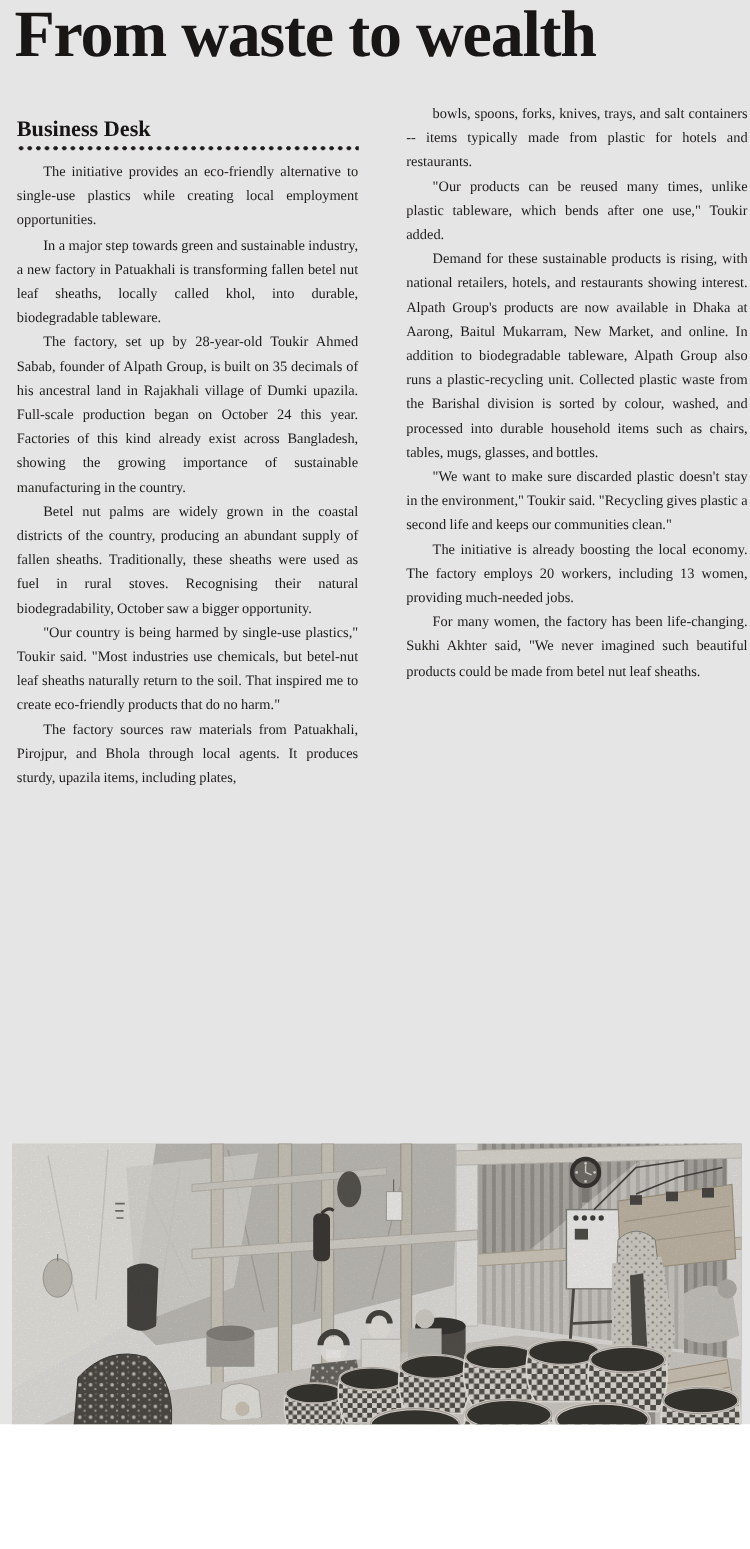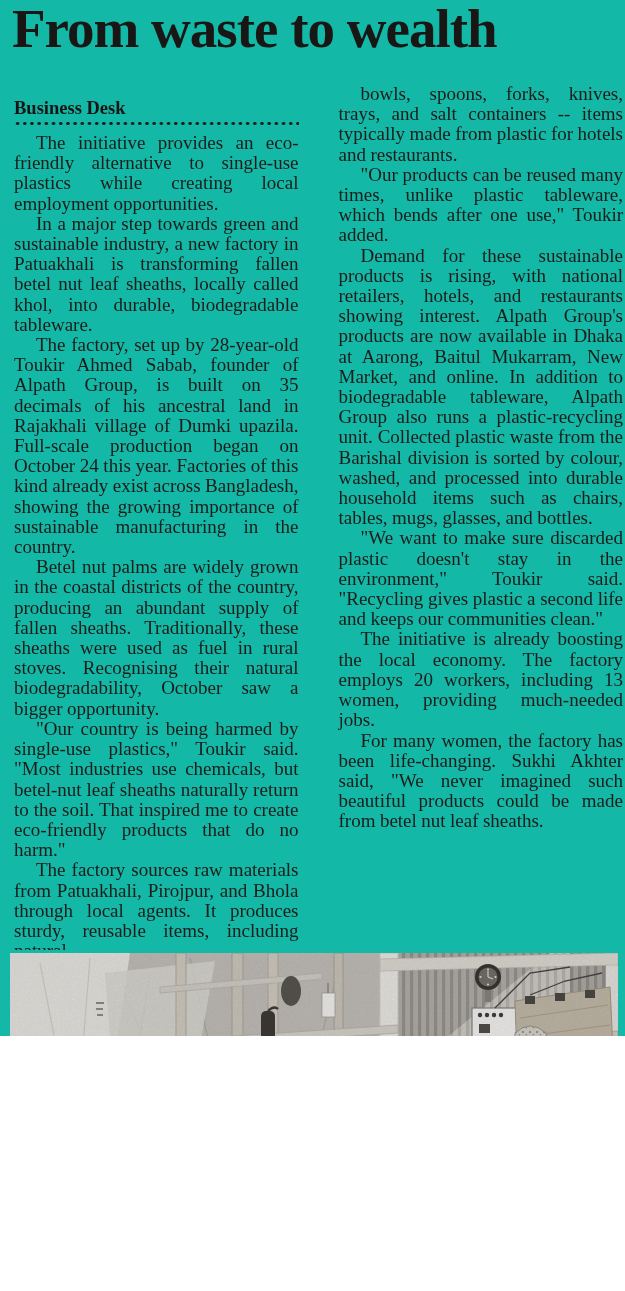--- a/index.html
+++ b/index.html
@@ -1,27 +1,27 @@
 <!DOCTYPE html>
 <html lang="en"><head>
 <meta charset="utf-8">
 <style>
   html,body{margin:0;padding:0;background:#ffffff;}
-  .page{position:relative;width:625px;height:1036px;background:#14b8a6;overflow:hidden;
+  .page{position:relative;width:625px;height:1187px;background:#e5e5e5;overflow:hidden;
         font-family:"Liberation Serif",serif;color:#1d1c1a;}
   .headline{position:absolute;left:12px;top:0px;margin:0;font-weight:700;
             font-size:55px;line-height:58px;letter-spacing:-1px;white-space:nowrap;color:#181716;}
   .columns{position:absolute;left:14px;top:84px;width:609px;height:866px;
            display:flex;gap:40px;overflow:hidden;}
   .col{width:291px;}
   .kicker{font-weight:700;font-size:18.5px;line-height:22px;margin-top:13px;color:#171615;}
   .dotted-rule{height:5px;margin:2px 0 7px 0;
       background-image:radial-gradient(circle 1.7px,#1f1e1c 97%,transparent 100%);
       background-size:7.2px 5px;background-repeat:repeat-x;background-position:0 50%;}
-  .para{margin:0;font-size:19px;line-height:20.2px;text-align:justify;
+  .para{margin:0;font-size:12px;line-height:20.2px;text-align:justify;
         text-indent:22px;word-spacing:-0.3px;hyphens:auto;-webkit-hyphens:auto;}
   .photo{position:absolute;left:10px;top:953px;width:608px;height:338px;margin:0;}
   .photo svg{display:block;}
 </style>
 </head>
 <body>
 
 <div class="page">
 
   <h1 class="headline">From waste to wealth</h1>
@@ -30,21 +30,21 @@
     <div class="col">
       <div class="kicker">Business Desk</div>
       <div class="dotted-rule"></div>
       <div>
 
       <p class="para">The initiative provides an eco-friendly alternative to single-use plastics while creating local employment opportunities.</p>
           <p class="para">In a major step towards green and sustainable industry, a new factory in Patuakhali is transforming fallen betel nut leaf sheaths, locally called khol, into durable, biodegradable tableware.</p>
           <p class="para">The factory, set up by 28-year-old Toukir Ahmed Sabab, founder of Alpath Group, is built on 35 decimals of his ancestral land in Rajakhali village of Dumki upazila. Full-scale production began on October 24 this year. Factories of this kind already exist across Bangladesh, showing the growing importance of sustainable manufacturing in the country.</p>
           <p class="para">Betel nut palms are widely grown in the coastal districts of the country, producing an abundant supply of fallen sheaths. Traditionally, these sheaths were used as fuel in rural stoves. Recognising their natural biodegradability, October saw a bigger opportunity.</p>
           <p class="para">"Our country is being harmed by single-use plastics," Toukir said. "Most industries use chemicals, but betel-nut leaf sheaths naturally return to the soil. That inspired me to create eco-friendly products that do no harm."</p>
-          <p class="para">The factory sources raw materials from Patuakhali, Pirojpur, and Bhola through local agents. It produces sturdy, reusable items, including natural,</p>
+          <p class="para">The factory sources raw materials from Patuakhali, Pirojpur, and Bhola through local agents. It produces sturdy, upazila items, including plates,</p>
         </div>
     </div>
     <div class="col">
       <div>
 
       <p class="para">bowls, spoons, forks, knives, trays, and salt containers -- items typically made from plastic for hotels and restaurants.</p>
           <p class="para">"Our products can be reused many times, unlike plastic tableware, which bends after one use," Toukir added.</p>
           <p class="para">Demand for these sustainable products is rising, with national retailers, hotels, and restaurants showing interest. Alpath Group's products are now available in Dhaka at Aarong, Baitul Mukarram, New Market, and online. In addition to biodegradable tableware, Alpath Group also runs a plastic-recycling unit. Collected plastic waste from the Barishal division is sorted by colour, washed, and processed into durable household items such as chairs, tables, mugs, glasses, and bottles.</p>
           <p class="para">"We want to make sure discarded plastic doesn't stay in the environment," Toukir said. "Recycling gives plastic a second life and keeps our communities clean."</p>
           <p class="para">The initiative is already boosting the local economy. The factory employs 20 workers, including 13 women, providing much-needed jobs.</p>

